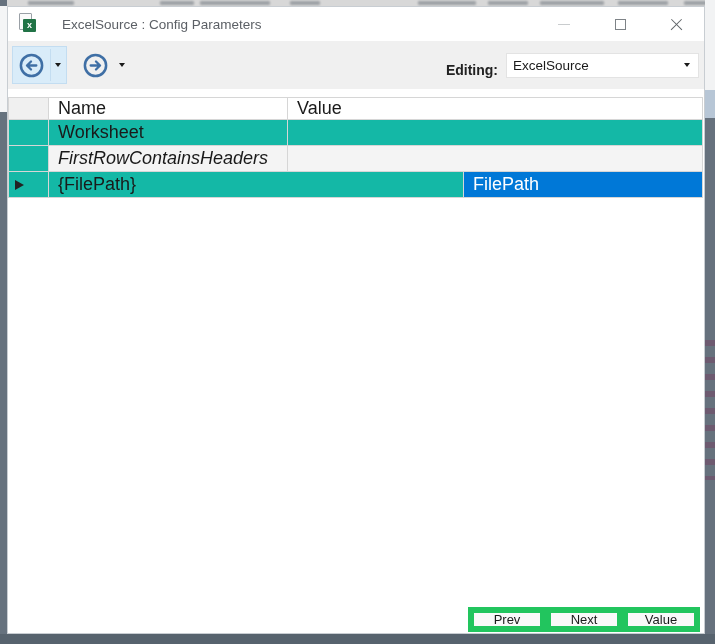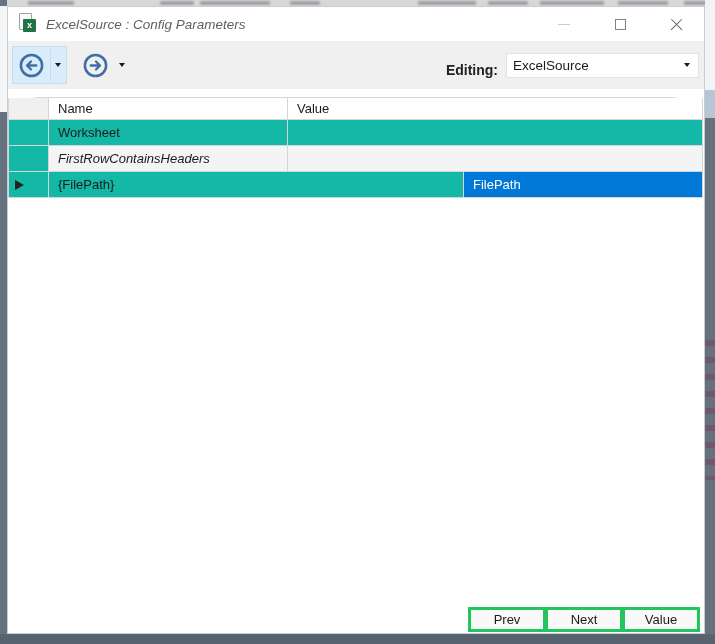--- a/index.html
+++ b/index.html
@@ -26,21 +26,21 @@
     position:absolute; left:7px; top:6px; width:698px; height:628px;
     background:#ffffff; border:1px solid #c8cdd2; z-index:2;
   }
 
   
   .titlebar { position:absolute; left:0; top:0; width:100%; height:34px; background:#ffffff; display:flex; align-items:center; }
   .app-icon { margin-left:8px; width:22px; height:22px; position:relative; flex:0 0 auto; }
   .app-icon .page { position:absolute; left:3px; top:0; width:13px; height:17px; background:#fbfbfb; border:1.5px solid #9aa0a6; border-radius:1px; }
   .app-icon .green { position:absolute; left:7px; top:6px; width:13px; height:13px; background:#217346; border-radius:1px;
     color:#ffffff; font-size:9px; font-weight:bold; line-height:13px; text-align:center; }
-  .title { margin-left:8px; font-size:13.5px; color:#5c6066; white-space:nowrap;font-style:italic; }
+  .title { margin-left:24px; font-size:13.5px; color:#5c6066; white-space:nowrap; }
   .win-controls { margin-left:auto; display:flex; height:100%; }
   .wc { width:56px; height:100%; display:flex; align-items:center; justify-content:center; cursor:default; }
   .glyph-min { width:12px; height:0; border-top:1px solid #c9ccce; }
   .glyph-max { width:11px; height:11px; border:1px solid #7e8387; background:transparent; }
   .glyph-close { position:relative; width:13px; height:13px; }
   .glyph-close::before, .glyph-close::after {
     content:""; position:absolute; left:-1px; top:6px; width:15px; height:1.4px; background:#5f6468; }
   .glyph-close::before { transform:rotate(45deg); }
   .glyph-close::after { transform:rotate(-45deg); }
 
@@ -54,37 +54,37 @@
   .nav-sep { width:1px; height:32px; background:#c3ddf1; margin:0 4px 0 5px; }
   .caret-down { width:0; height:0; border-left:3.5px solid transparent; border-right:3.5px solid transparent; border-top:4.5px solid #1a1a1a; }
   .nav-group.fwd .caret-down { margin-left:10px; }
   .editing { margin-left:auto; display:flex; align-items:flex-end; margin-right:5px; }
   .editing-label { font-size:14px; font-weight:600; color:#222; margin-right:8px; }
   .combo { width:193px; height:25px; background:#ffffff; border:1px solid #e3e3e3; display:flex; align-items:center; cursor:default; }
   .combo .val { font-size:13.5px; color:#1a1a1a; margin-left:6px; }
   .combo .caret-down { margin-left:auto; margin-right:8px; }
 
   
-  .grid { position:absolute; left:0; top:90px; width:695px; border-top:1px solid var(--grid-line,#d6d6d6); font-size:13px; color:#1a1a1a;border-radius:32px; }
+  .grid { position:absolute; left:0; top:90px; width:695px; border-top:1px solid var(--grid-line,#d6d6d6); font-size:18px; color:#1a1a1a; }
   .g-row { display:flex; width:100%; }
   .g-cell { border-right:1px solid var(--grid-line,#d6d6d6); border-bottom:1px solid var(--grid-line,#d6d6d6); display:flex; align-items:center; overflow:hidden; white-space:nowrap; }
   .g-rowhead { width:41px; flex:0 0 41px; background:#f0f0f0; border-left:1px solid var(--grid-line,#d6d6d6); justify-content:flex-start; }
   .g-name { width:239px; flex:0 0 239px; padding-left:9px; }
   .g-value { flex:1 1 auto; padding-left:9px; }
   .g-header .g-cell { height:22px; background:#ffffff; }
   .g-header .g-rowhead { background:#f0f0f0; }
   .g-data .g-cell { height:26px; background:#14b8a6; }
   .g-data.alt .g-name, .g-data.alt .g-value { background:var(--alt-row-bg,#f4f4f4);font-style:italic; }
   .g-data.selected .g-name { background:var(--selection-blue,#0078d7); color:#ffffff; }
   .row-arrow { width:0; height:0; border-left:9px solid #222; border-top:5.5px solid transparent; border-bottom:5.5px solid transparent; margin-left:6px; }
 
   
   .footer { position:absolute; right:4px; bottom:1px; display:flex; }
   .btn {
-    width:78px; height:25px; background:#f9f9f9; border:3px solid #22c55e; margin-left:-1px;
+    width:78px; height:25px; background:#f9f9f9; border:6px solid #22c55e; margin-left:-1px;
     font-size:13px; color:#1a1a1a; display:flex; align-items:center; justify-content:center; cursor:default;
     font-family:"Liberation Sans", sans-serif;
   }
 </style>
 </head>
 <body>
 
 <div class="stage">
 
   <div class="bg-top">

